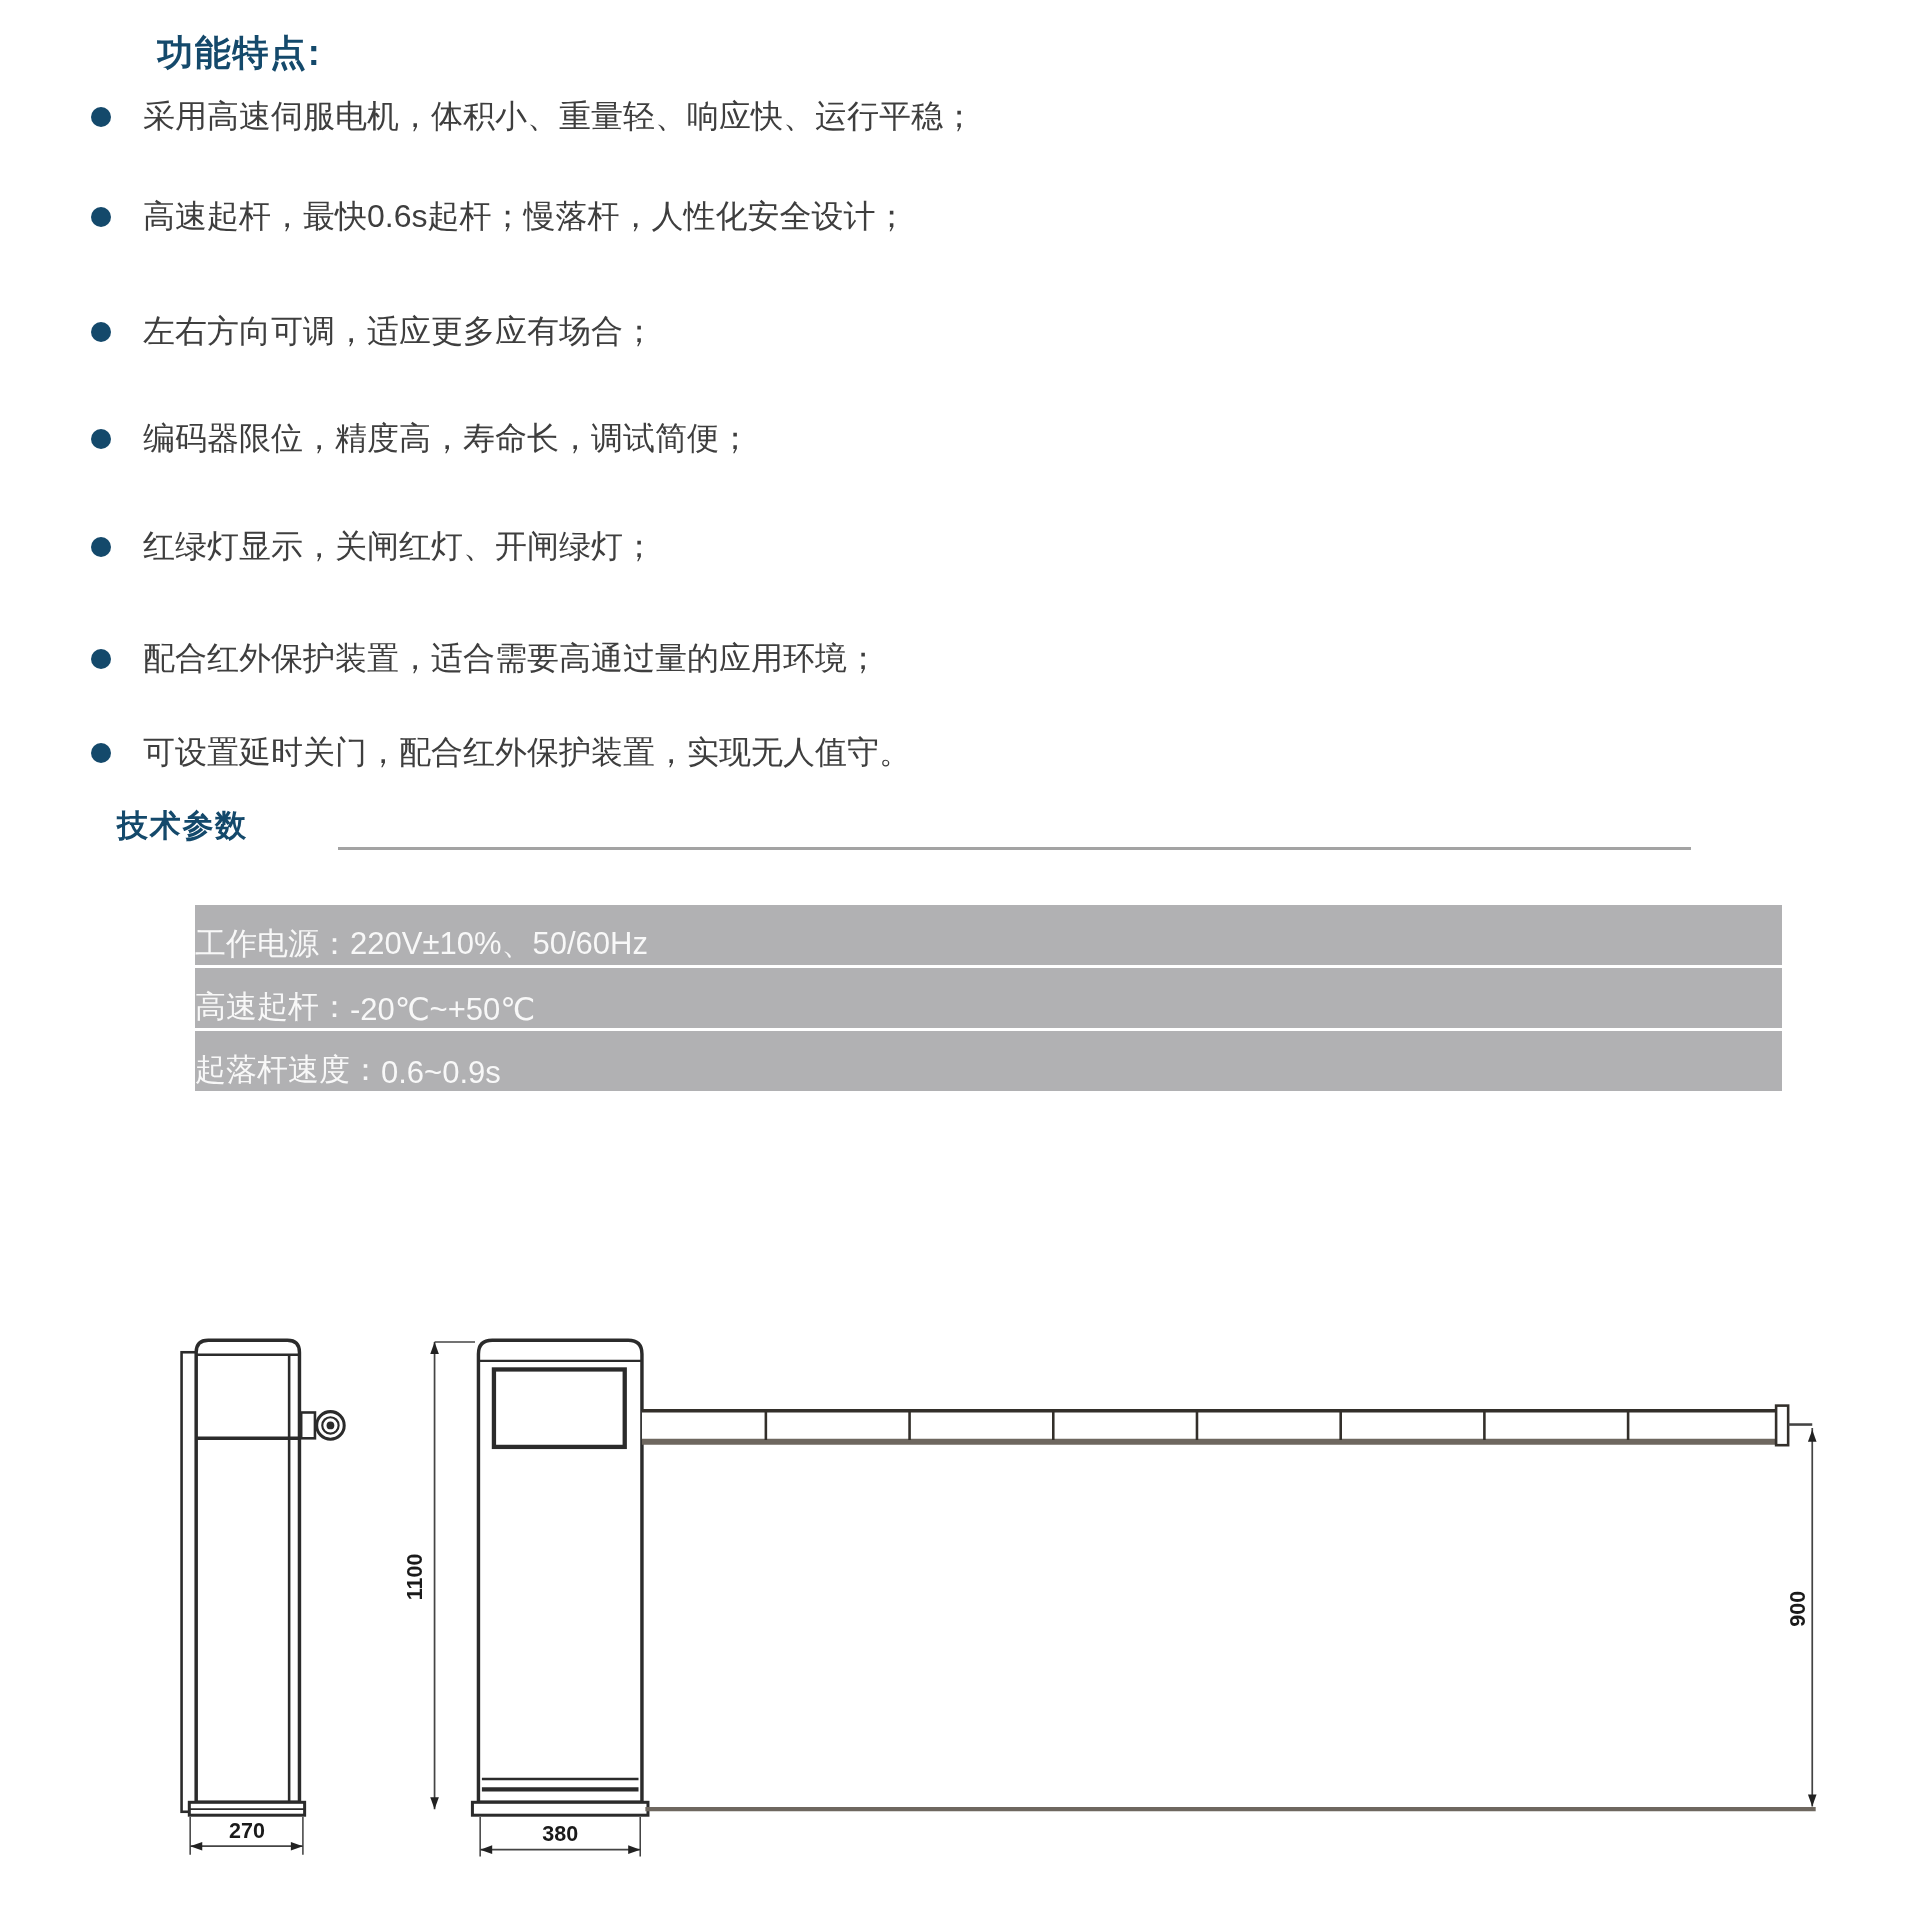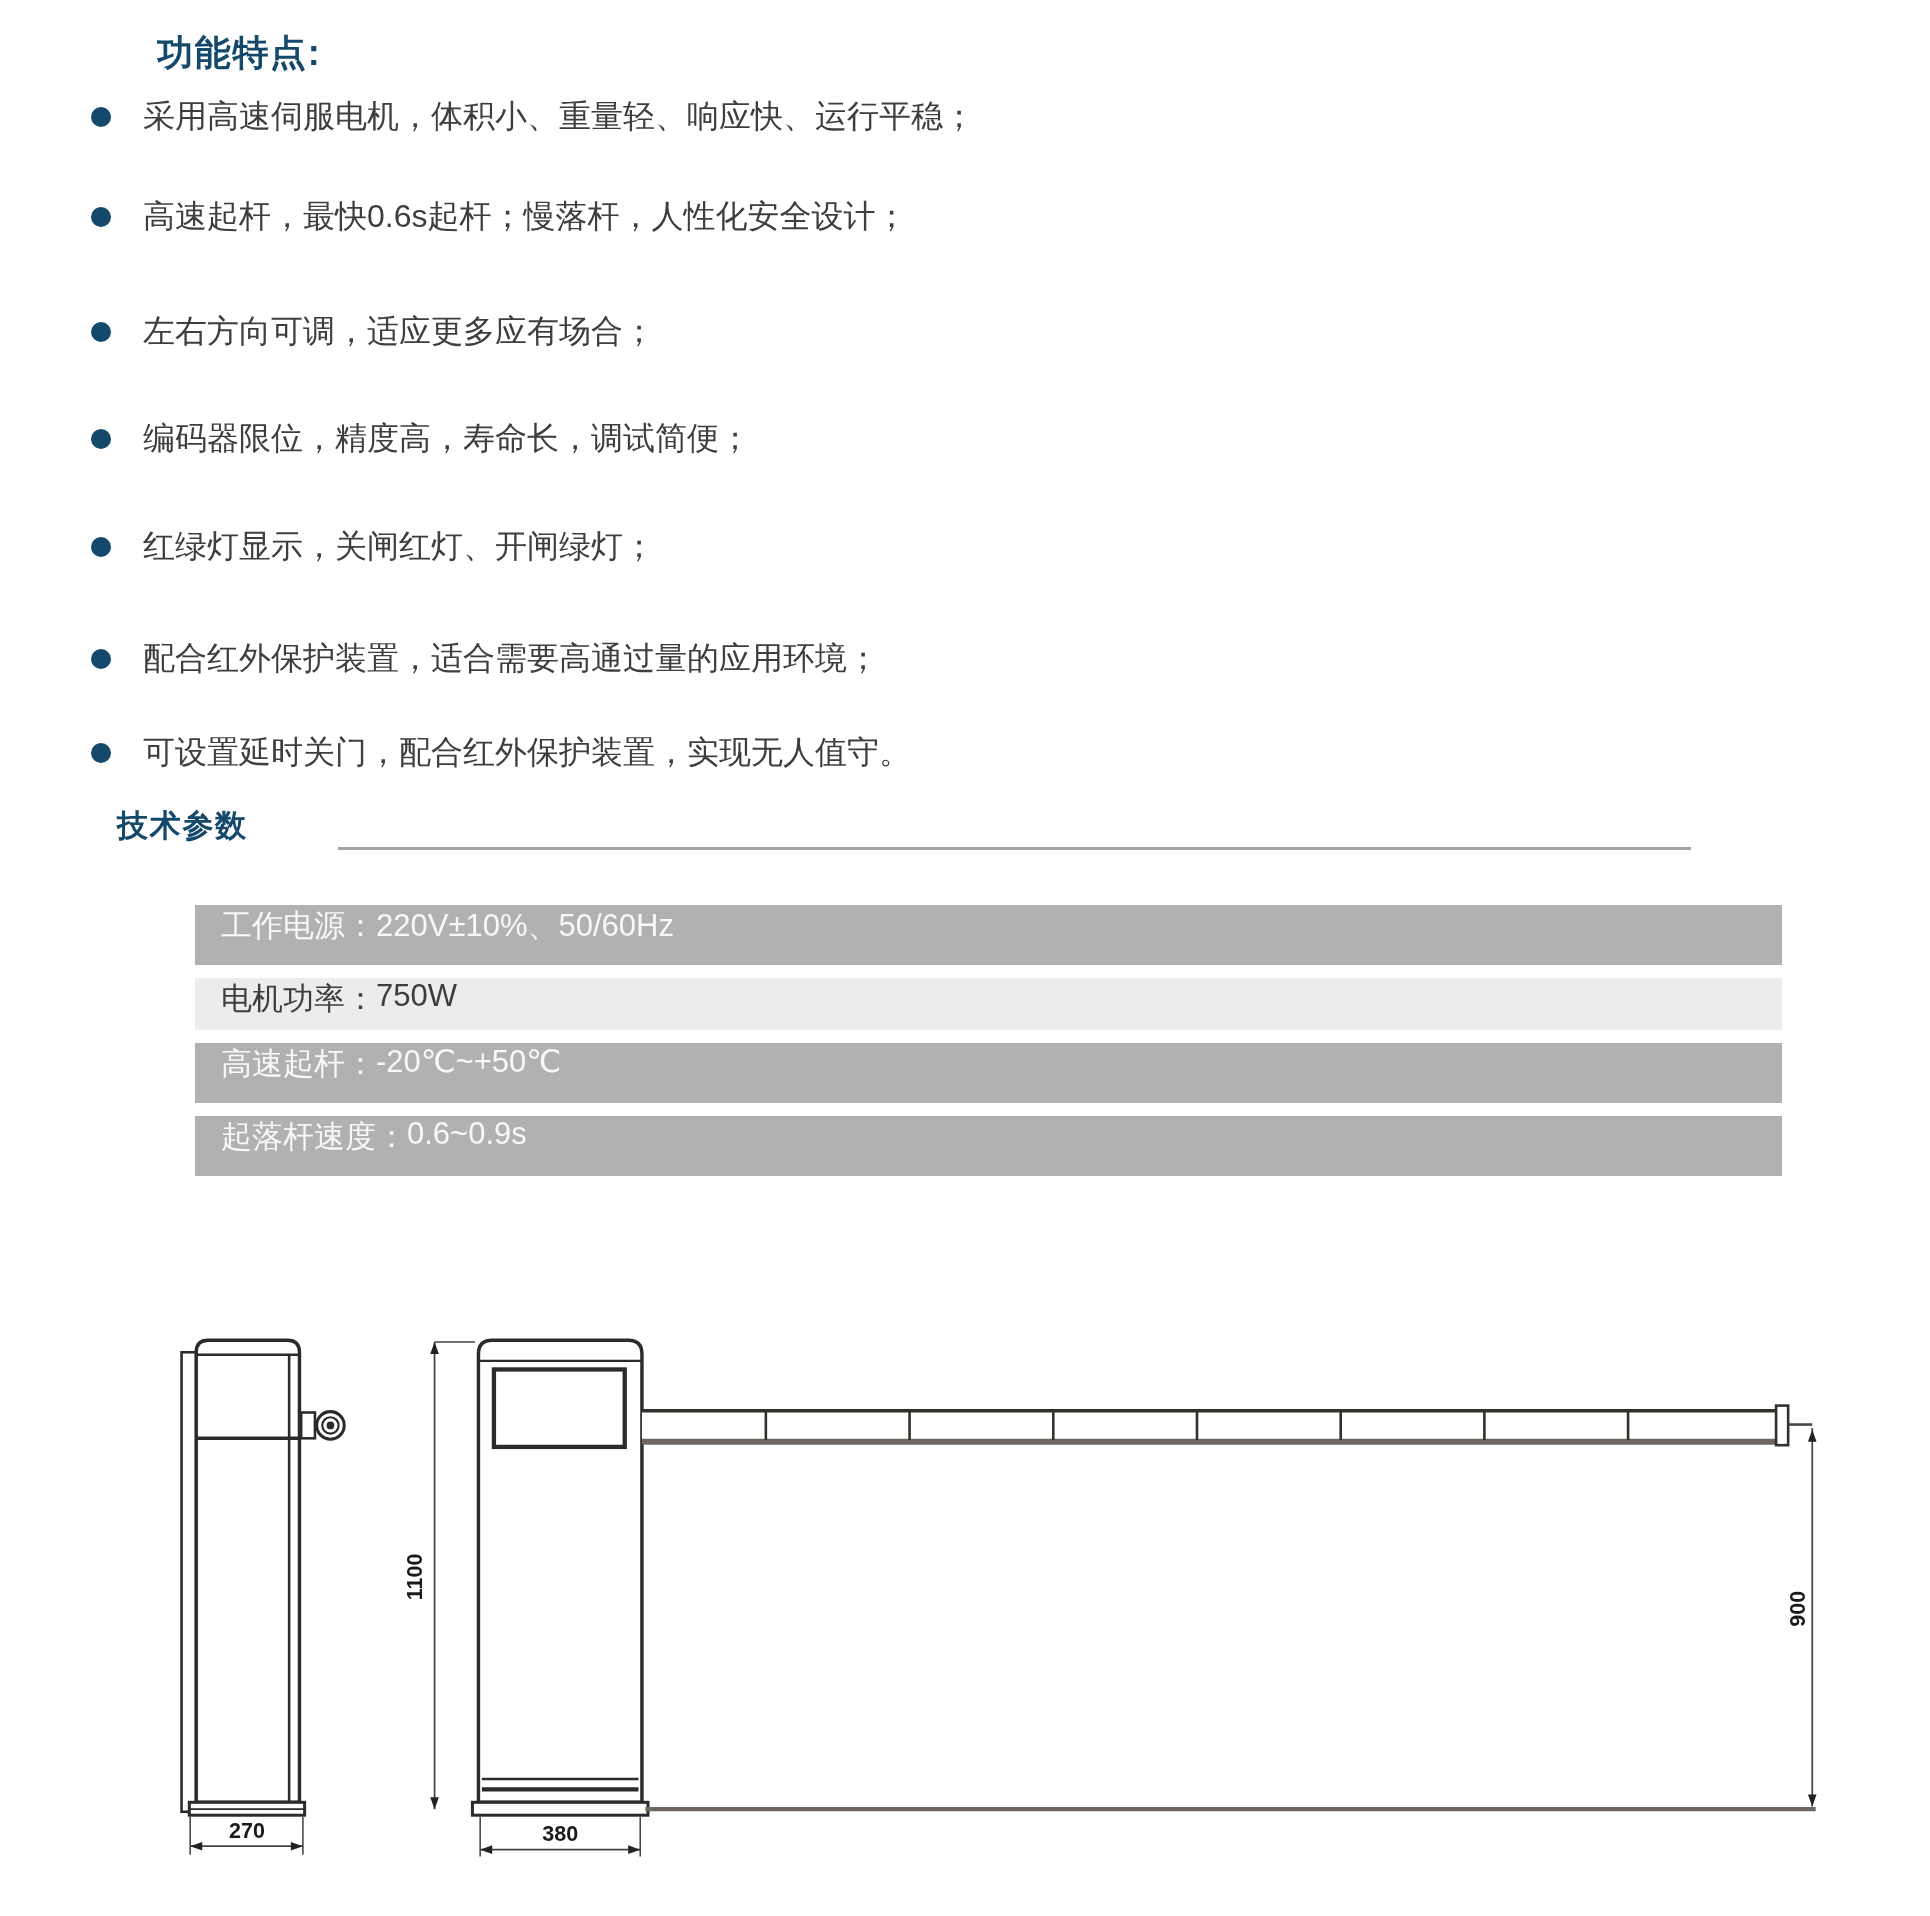--- a/index.html
+++ b/index.html
@@ -21,21 +21,21 @@
     position:absolute;left:91px;height:41px;display:flex;align-items:center;
   }
   ul.features .dot{
     width:20px;height:20px;border-radius:50%;background:#14496b;flex:0 0 auto;
   }
   ul.features .ftext{
     margin-left:32px;font-size:32px;color:#3e3e3e;white-space:nowrap;
   }
   #spec-table{position:absolute;left:195px;top:905px;width:1587px;}
   .spec-row{
-    display:flex;align-items:flex-start;padding-left:26px;margin-bottom:13px;
+    display:flex;align-items:flex-end;margin-bottom:3px;
     font-size:31px;white-space:nowrap;
   }
   .spec-row.hl{height:60px;background:#b1b1b3;color:#f8f8f8;}
   .spec-row.lt{height:52px;background:#ececee;color:#3d3d3d;}
   #diagram-svg{position:absolute;left:0;top:1316px;}
   svg text{font-family:"Liberation Sans","DejaVu Sans",sans-serif;font-weight:bold;}
 </style>
 </head>
 <body>
 
@@ -72,24 +72,20 @@
   </li>
 </ul>
 
 <h2 id="specs-title" class="section-title">技术参数</h2>
 <div id="specs-divider"></div>
 
 <div id="spec-table">
   <div class="spec-row hl">
     <span>工作电源：</span>
       <span>220V±10%、50/60Hz</span>
-  </div>
-  <div class="spec-row lt">
-    <span>电机功率：</span>
-      <span>750W</span>
   </div>
   <div class="spec-row hl">
     <span>高速起杆：</span>
       <span>-20℃~+50℃</span>
   </div>
   <div class="spec-row hl">
     <span>起落杆速度：</span>
       <span>0.6~0.9s</span>
   </div>
 </div>

